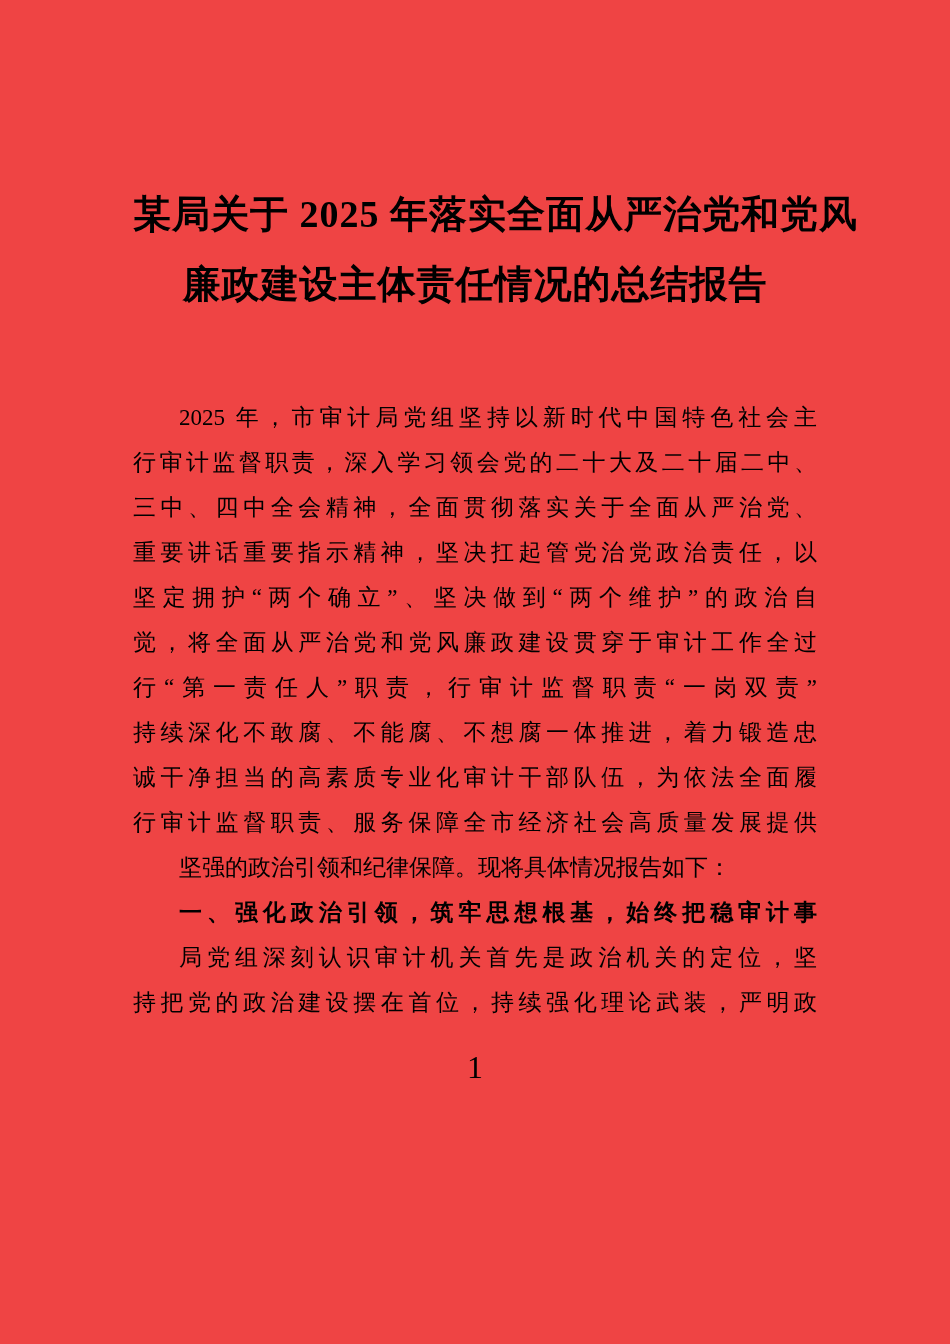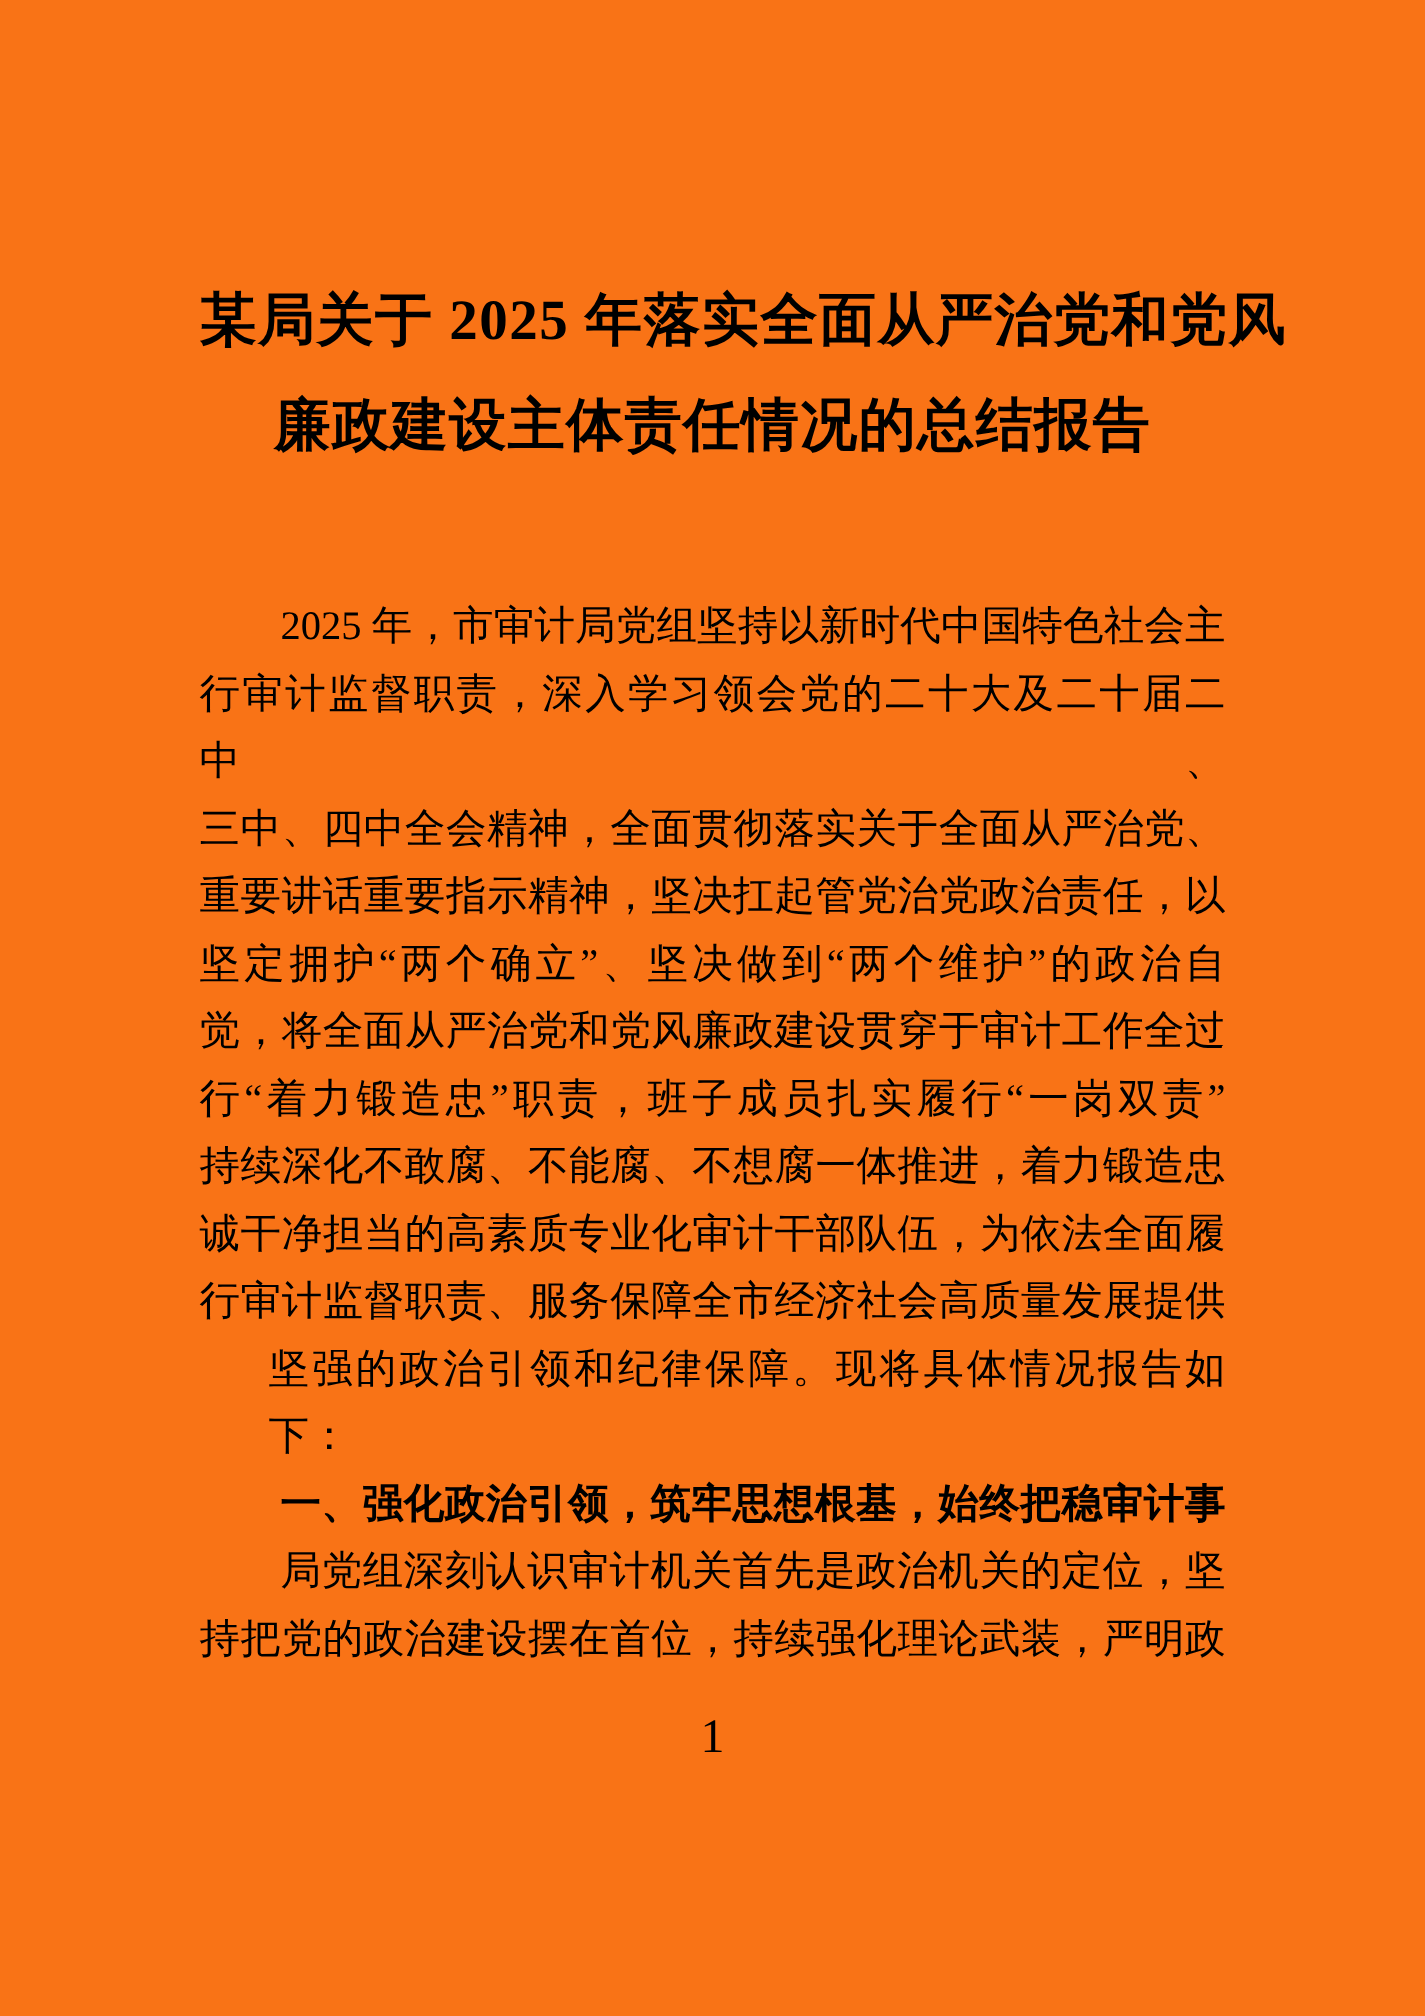--- a/index.html
+++ b/index.html
@@ -1,20 +1,20 @@
 <!DOCTYPE html>
 <html><head>
 <meta charset="utf-8">
 <style>
   html, body { margin: 0; padding: 0; background: #ffffff; }
   .page {
     position: relative;
     width: 950px;
     height: 1344px;
-    background: #f97316;
+    background: #ef4444;
     color: #000000;
     overflow: hidden;
   }
   .content {
     padding: 0 133px;
     width: 684px;
   }
   .doc-title {
     margin-top: 179px;
     font-family: "Liberation Serif", "DejaVu Serif", serif;
@@ -23,21 +23,21 @@
     line-height: 70px;
     letter-spacing: 1px;
   }
   .title-line {
     text-align: center;
     white-space: nowrap;
   }
   .doc-body {
     margin-top: 76px;
     font-family: "Liberation Serif", "DejaVu Serif", serif;
-    font-size: 27px;
+    font-size: 23px;
     line-height: 45px;
   }
   .line {
     text-align: justify;
     text-align-last: justify;
   }
   .line-first {
     text-indent: 2em;
   }
   .line-lastleft {
@@ -69,21 +69,21 @@
 
     <div class="doc-body">
 
       <div>
         <div class="line line-first">2025 年，市审计局党组坚持以新时代中国特色社会主</div>
         <div class="line">行审计监督职责，深入学习领会党的二十大及二十届二中、</div>
         <div class="line">三中、四中全会精神，全面贯彻落实关于全面从严治党、</div>
         <div class="line">重要讲话重要指示精神，坚决扛起管党治党政治责任，以</div>
         <div class="line">坚定拥护“两个确立”、坚决做到“两个维护”的政治自</div>
         <div class="line">觉，将全面从严治党和党风廉政建设贯穿于审计工作全过</div>
-        <div class="line">行“着力锻造忠”职责，班子成员扎实履行“一岗双责”</div>
+        <div class="line">行“第一责任人”职责，行审计监督职责“一岗双责”</div>
         <div class="line">持续深化不敢腐、不能腐、不想腐一体推进，着力锻造忠</div>
         <div class="line">诚干净担当的高素质专业化审计干部队伍，为依法全面履</div>
         <div class="line">行审计监督职责、服务保障全市经济社会高质量发展提供</div>
         <div class="line line-lastleft">坚强的政治引领和纪律保障。现将具体情况报告如下：</div>
       </div>
 
       <div>
         <div class="line line-first heading-line">一、强化政治引领，筑牢思想根基，始终把稳审计事</div>
       </div>
 

